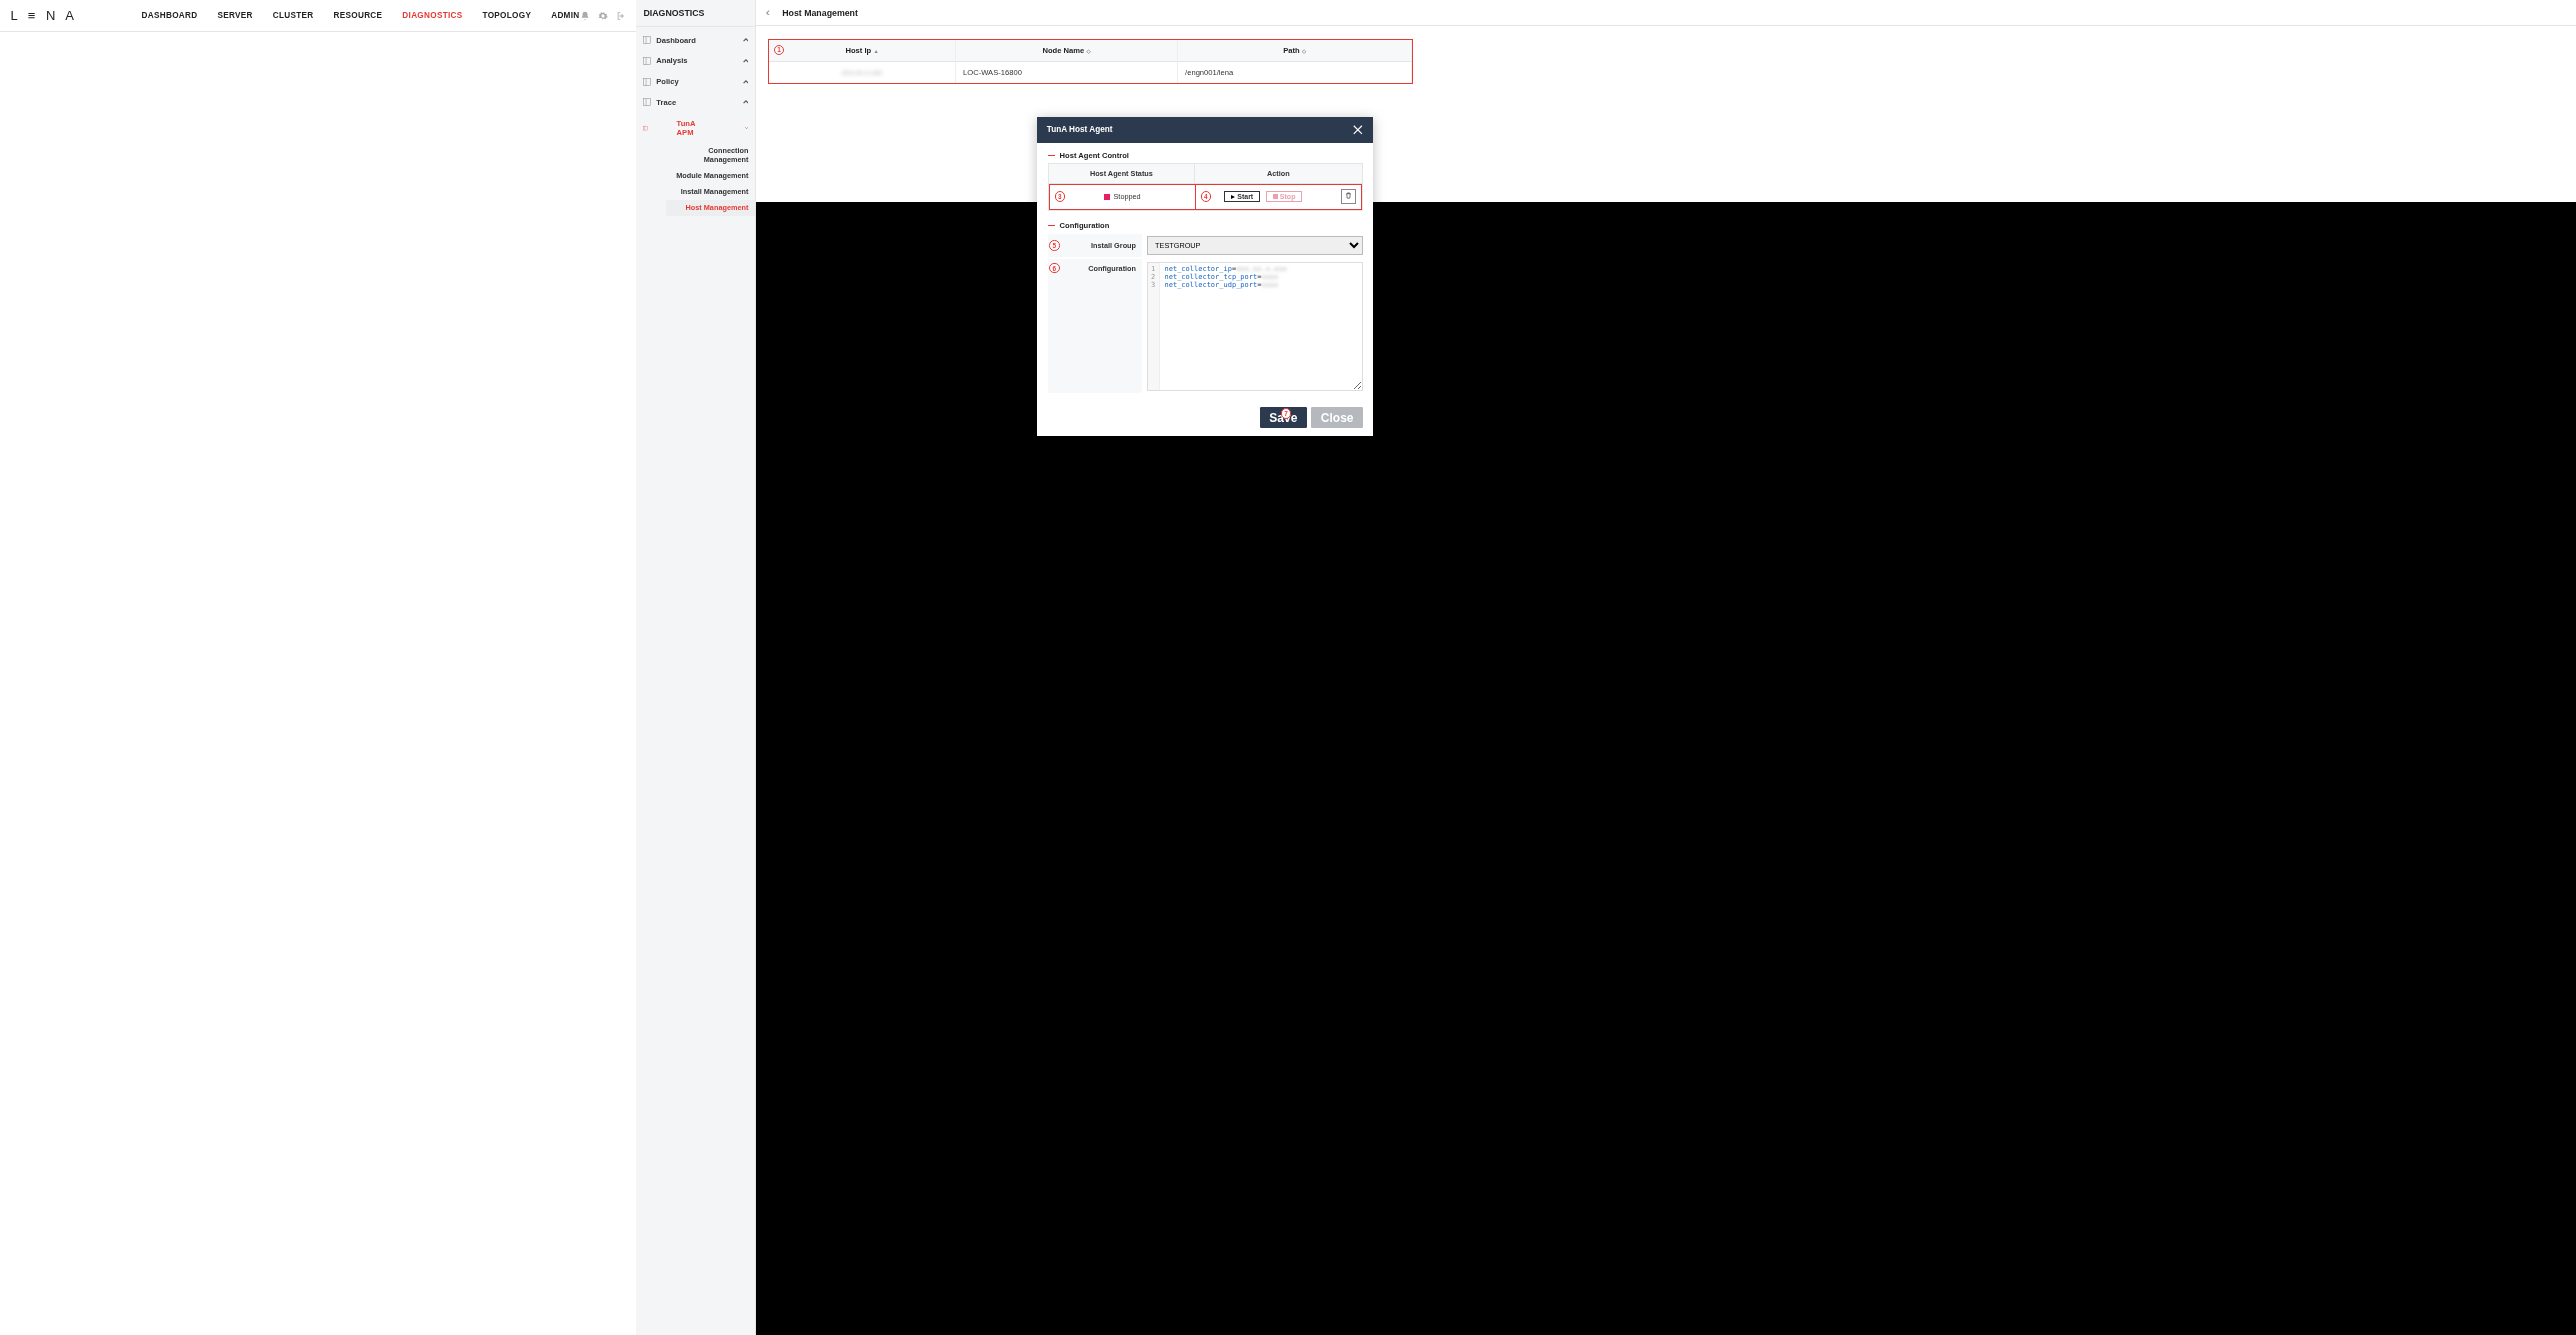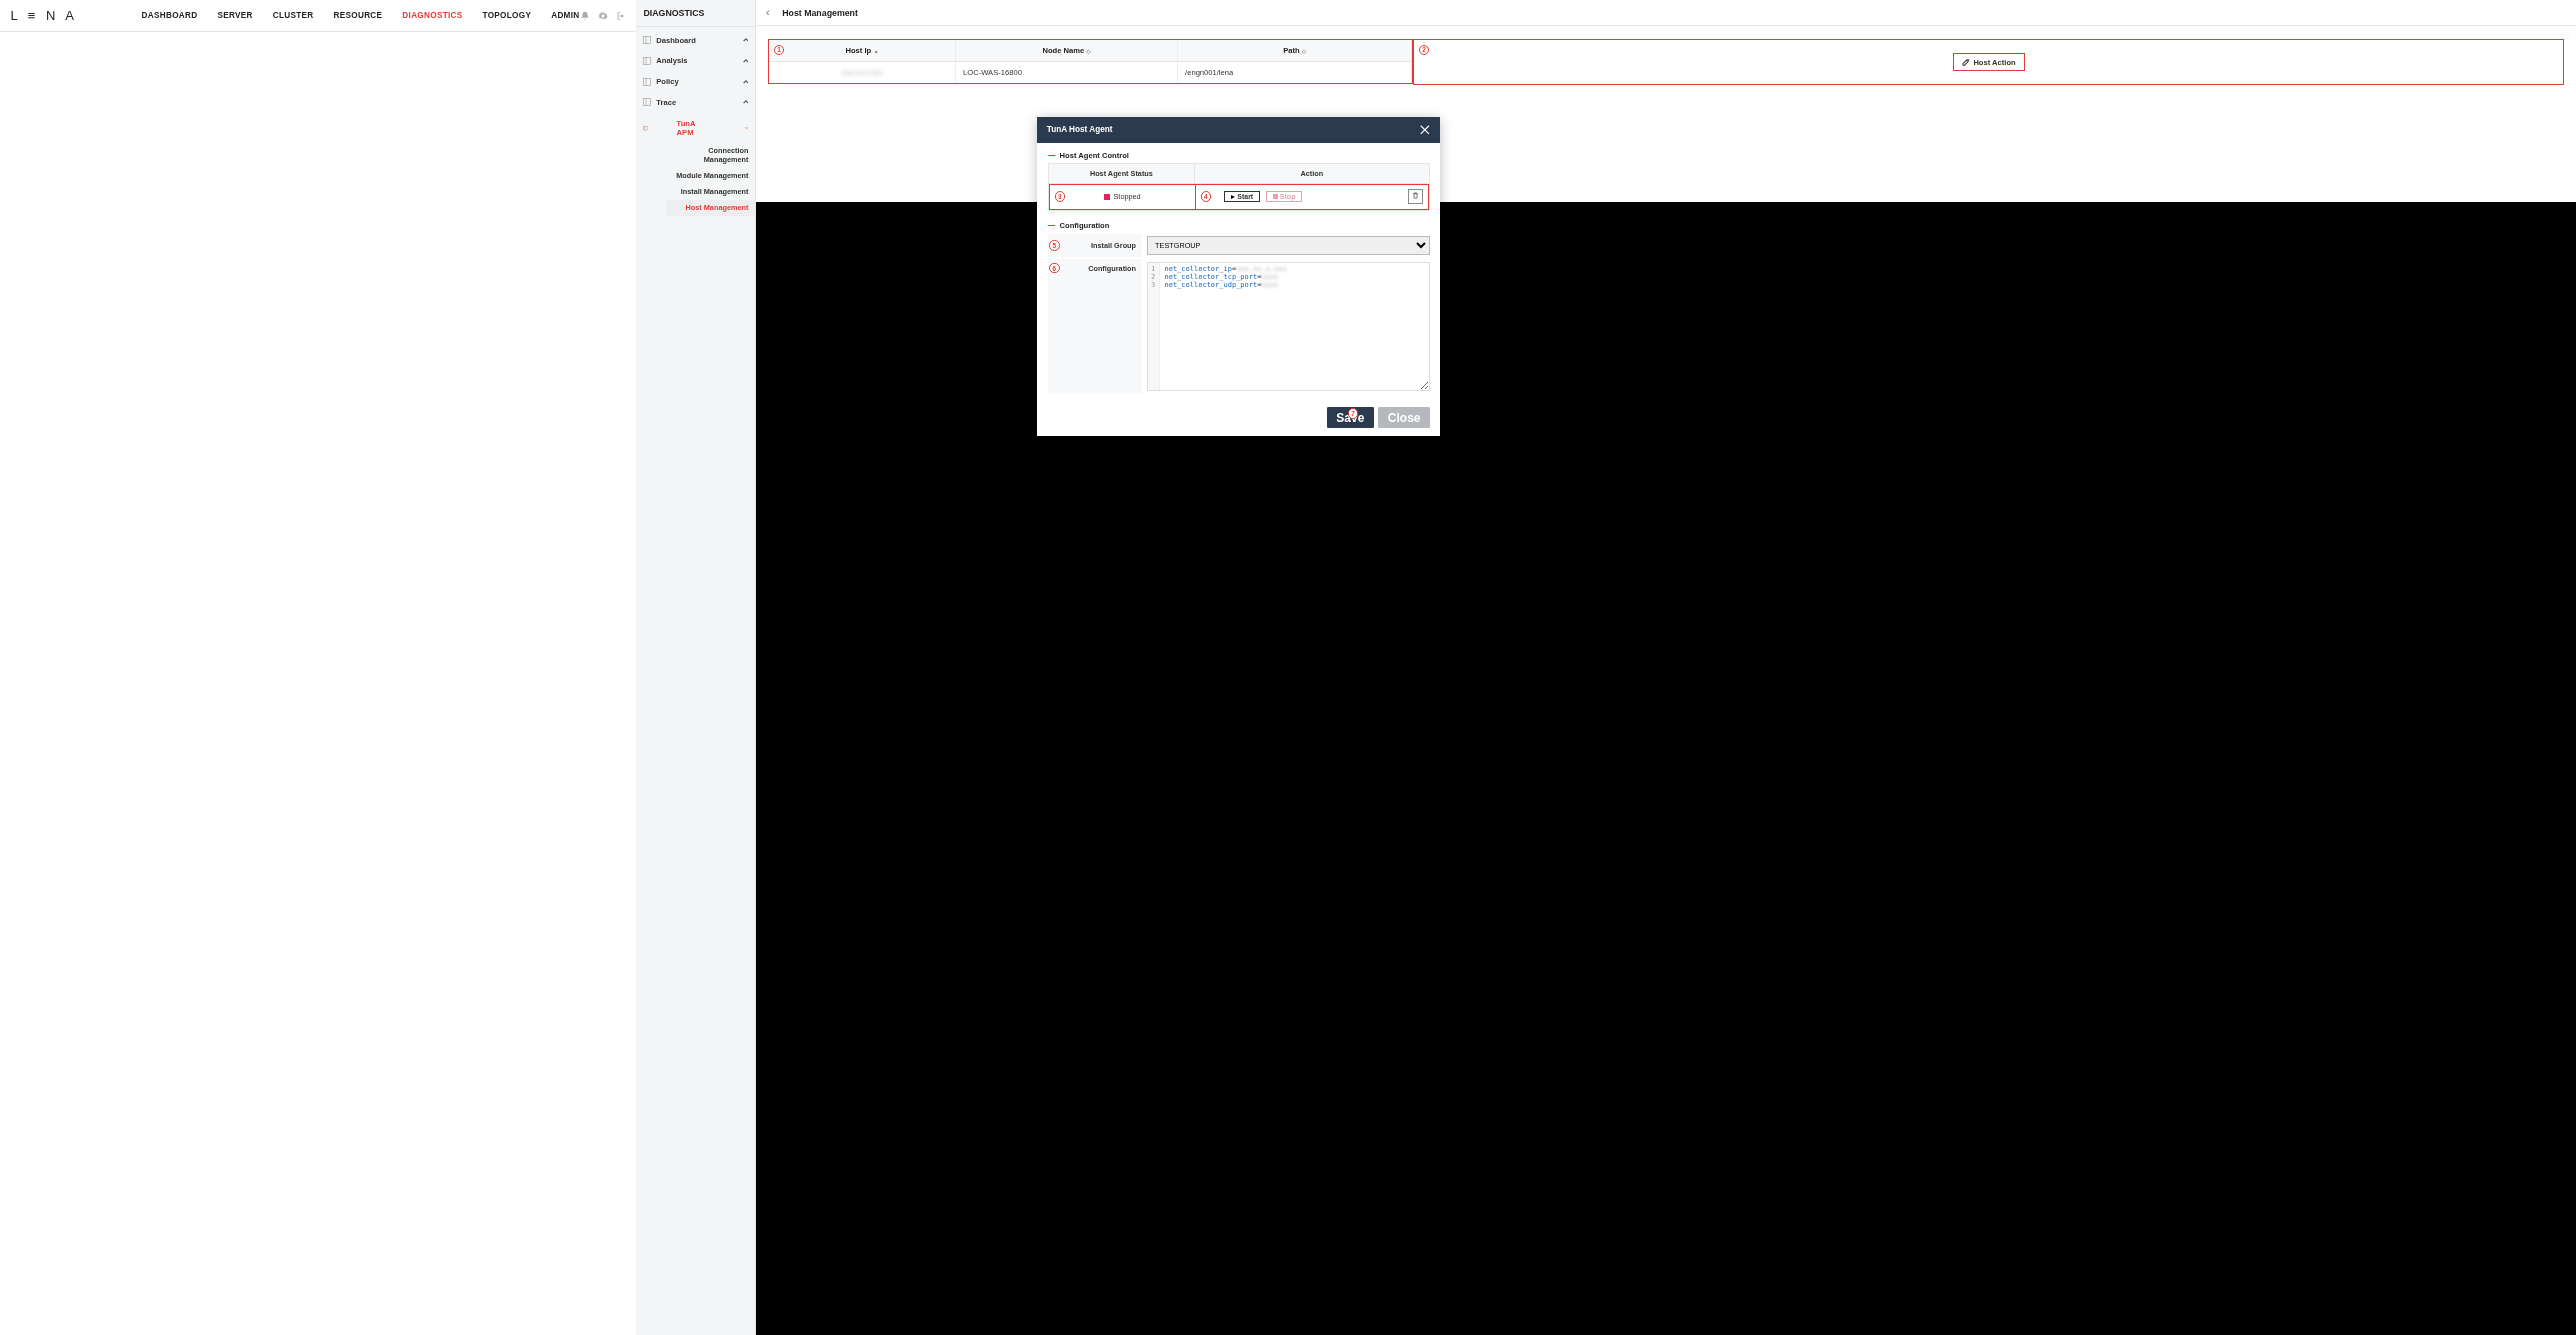--- a/index.html
+++ b/index.html
@@ -223,21 +223,21 @@
     width: 100%; height: 100%;
     pointer-events: none;
     z-index: 5;
   }
 
   
   .modal {
     position: absolute;
     left: 281px;
     top: 91px;
-    width: 403px;
+    width: 336px;
     background: #fff;
     box-shadow: 0 2.3px 11.7px rgba(0,0,0,0.25);
     z-index: 40;
   }
   .modal-header {
     background: #2b3a4f;
     color: #fff;
     padding: 7px 9.4px;
     font-size: 8.2px;
     font-weight: 700;
@@ -501,29 +501,20 @@
               <span class="anno" style="left:4.7px; top:4.7px;">1</span>
               <div class="th-row">
                 <div class="th"><span>Host Ip</span><span class="sort">▲</span></div>
                 <div class="th"><span>Node Name</span><span class="sort">◇</span></div>
                 <div class="th"><span>Path</span><span class="sort">◇</span></div>
               </div>
               <div class="td-row">
                 <div class="td blur">xxx.xx.x.xxx</div>
                 <div class="td">LOC-WAS-16800</div>
                 <div class="td">/engn001/lena</div>
-              </div>
-            </div>
-            <div class="action-col">
-              <span class="anno" style="left:4.7px; top:4.7px;">2</span>
-              <div class="action-col-inner">
-                <svg viewBox="0 0 16 16">
-                    <path d="M2 11l7-7 3 3-7 7H2v-3zM11 2l3 3"></path>
-                  </svg>
-                <span>Host Action</span>
               </div>
             </div>
           </div>
         </div>
         <div class="black-backdrop"></div>
 
         <svg class="arrow-svg" viewBox="0 0 4195 2182" width="2456" height="1277">
           <defs>
             <marker id="arrowhead" markerWidth="8" markerHeight="8" refX="6" refY="3" orient="auto">
               <path d="M0,0 L6,3 L0,6 Z" fill="#e53935"></path>

